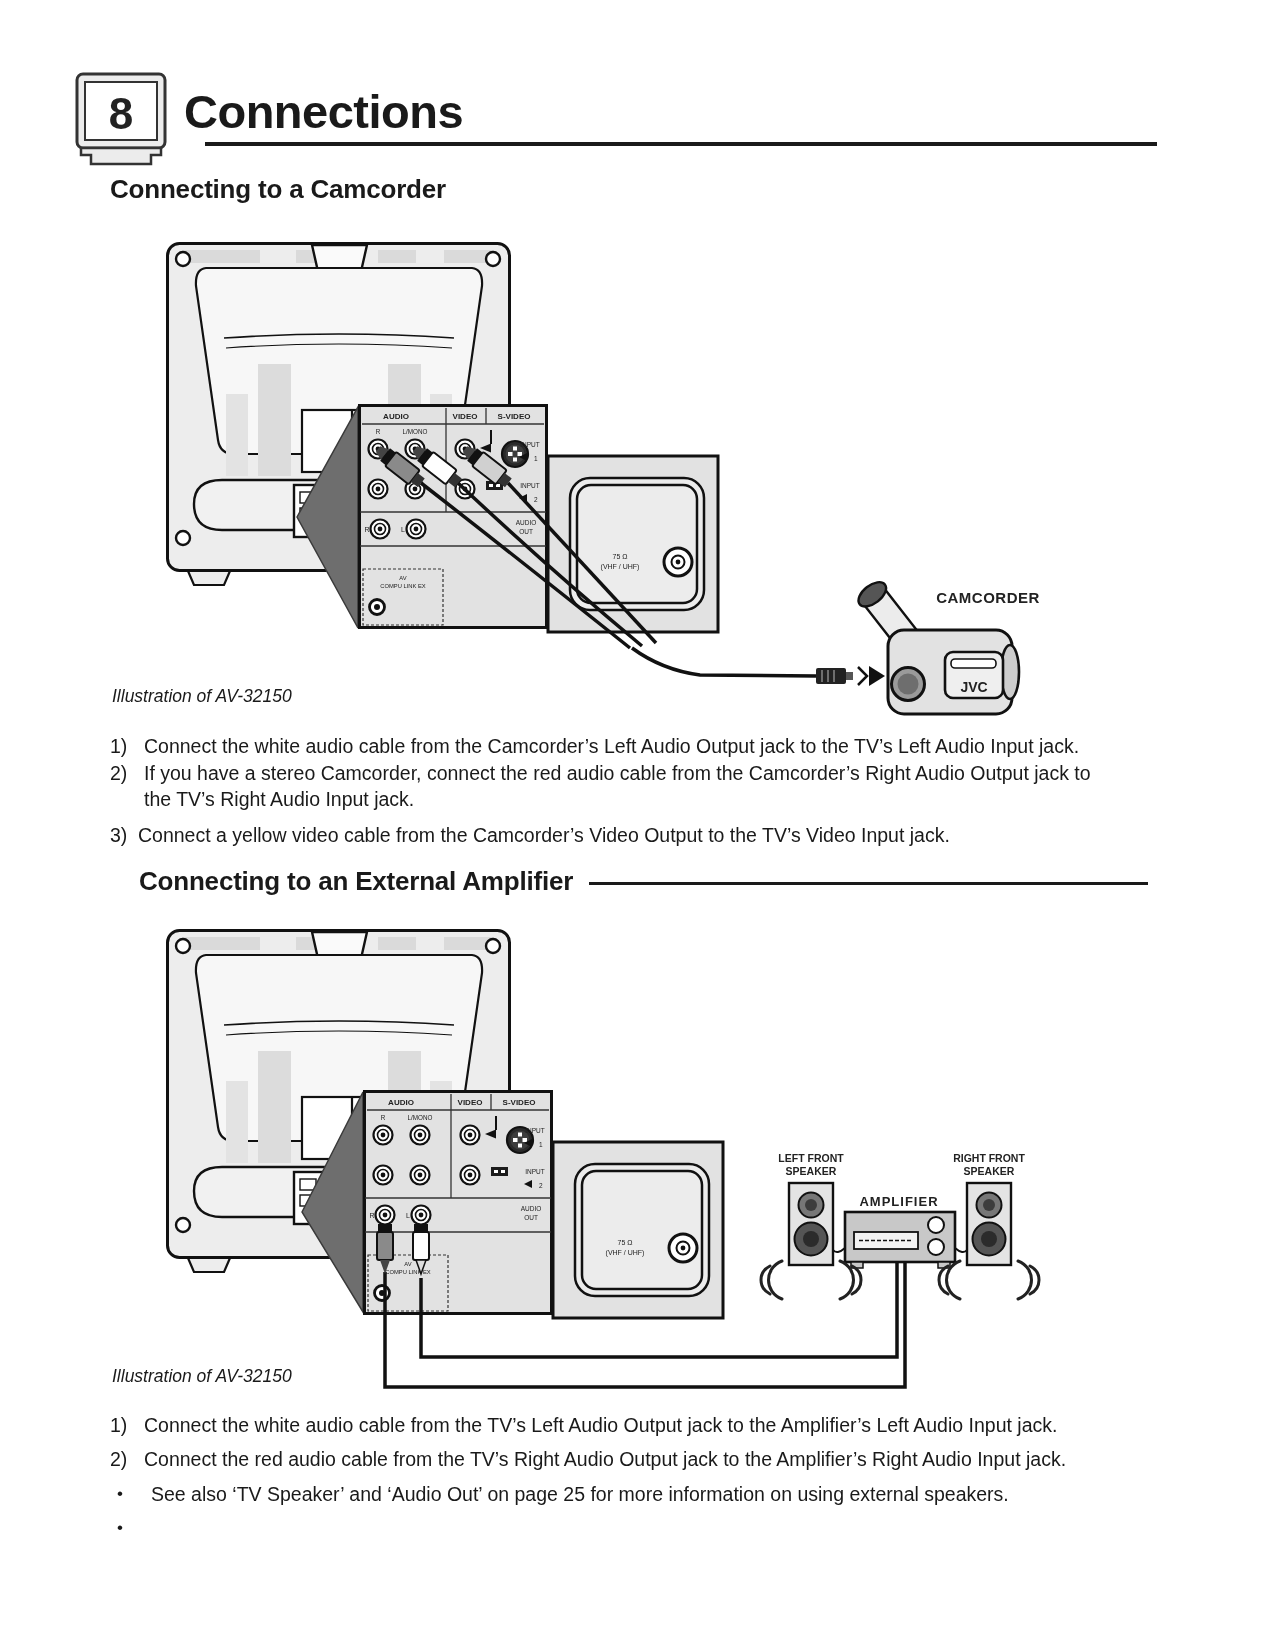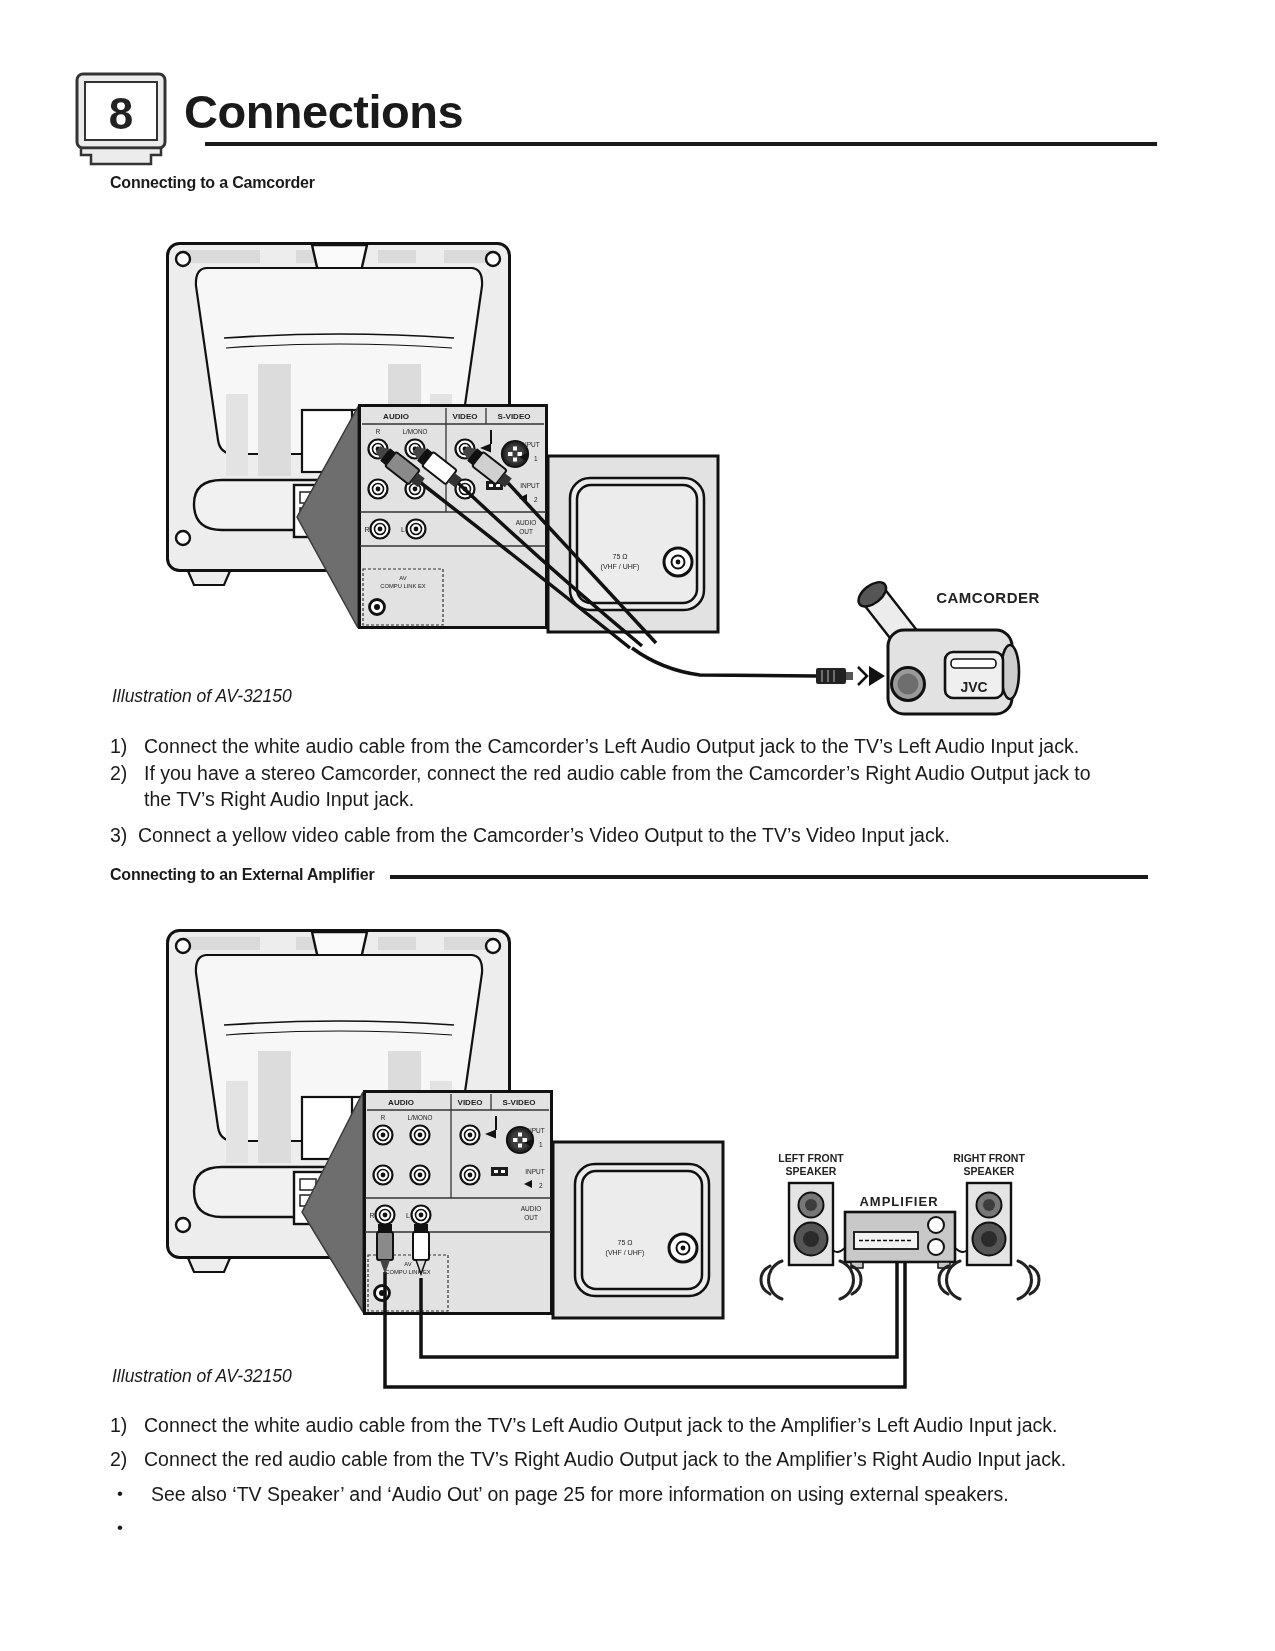--- a/index.html
+++ b/index.html
@@ -1,22 +1,22 @@
 <!DOCTYPE html>
 <html><head>
 <meta charset="utf-8">
 <style>
   html,body{margin:0;padding:0;background:#fff;}
   .page{position:relative;width:1275px;height:1651px;background:#ffffff;overflow:hidden;
         font-family:"Liberation Sans",sans-serif;color:#1a1a1a;}
   .abs{position:absolute;}
   .chapter-title{left:184px;top:84px;font-size:47px;font-weight:bold;letter-spacing:-0.5px;}
   .chapter-rule{left:205px;top:142px;width:952px;height:4px;background:#1a1a1a;}
-  .h2{font-size:16px;font-weight:bold;letter-spacing:-0.2px;}
-  .h2row{display:flex;align-items:center;}
+  .h2{font-size:26px;font-weight:bold;letter-spacing:-0.2px;}
+  .h2row{display:flex;align-items:center;margin-left:29px;}
   .h2rule{flex:1;height:3.5px;background:#1a1a1a;margin-left:16px;margin-top:4px;}
   .caption{font-size:17.5px;font-style:italic;}
   .step{display:flex;font-size:19.5px;line-height:26px;width:1066px;}
   .step .n{width:34px;flex:none;}
   .one .t{white-space:nowrap;}
   .bullet .n{width:34px;flex:none;padding-left:7px;font-size:17px;}
   svg text{font-family:"Liberation Sans",sans-serif;fill:#222;}
 </style>
 </head>
 <body>

